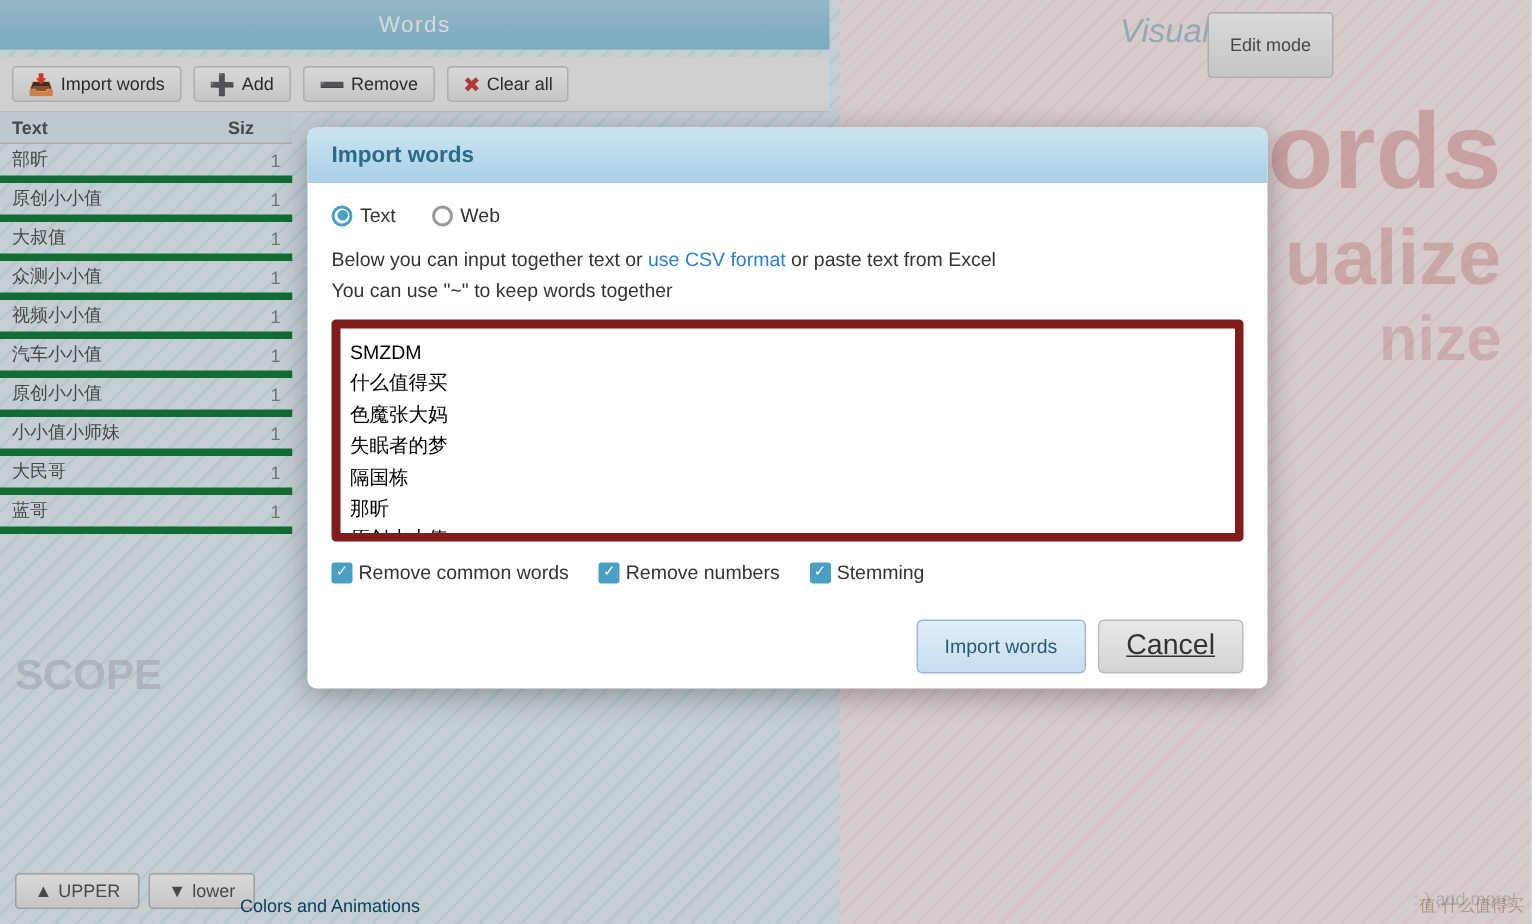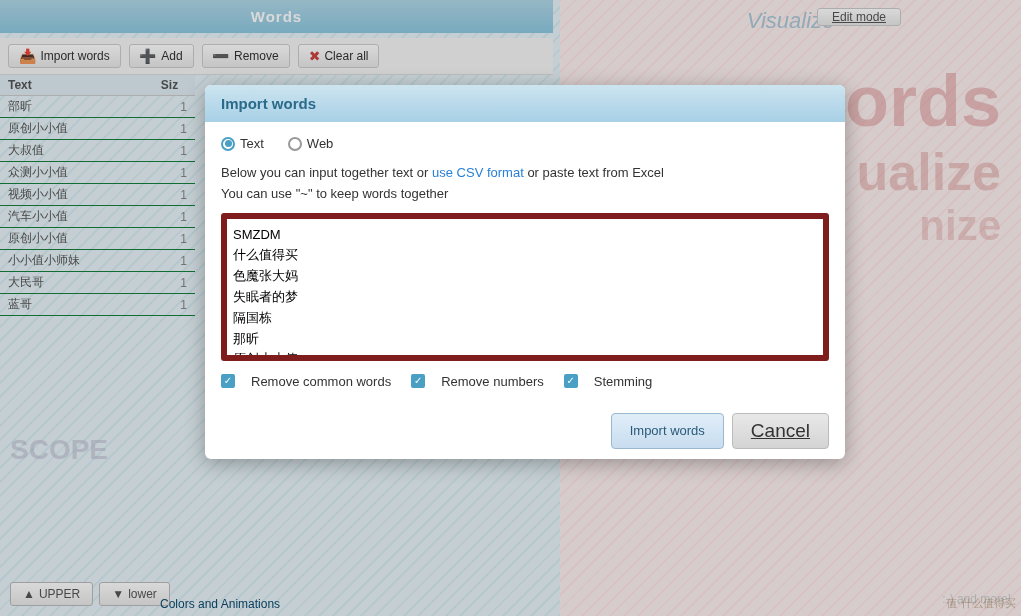--- a/index.html
+++ b/index.html
@@ -42,21 +42,21 @@
     
     .words-header {
       position: absolute;
       top: 0; left: 0;
       width: 553px;
       background: linear-gradient(to bottom, #b0d8e8, #8ec8e0);
       text-align: center;
       padding: 8px 0;
       color: white;
       font-size: 15px;
-      font-weight: bold;
+      font-weight: normal;
       letter-spacing: 1px;
     }
 
     
     .toolbar {
       position: absolute;
       top: 38px; left: 0;
       width: 553px;
       background: #f5f5f5;
       border-bottom: 1px solid #ddd;
@@ -91,25 +91,25 @@
     .word-list-header {
       display: flex;
       background: #e0ecf4;
       padding: 3px 8px;
       font-weight: bold;
       font-size: 12px;
       color: #555;
       border-bottom: 1px solid #ccc;
     }
     .word-list-header .col-text { flex: 1; }
-    .word-list-header .col-size { width: 35px; text-align: center; }
+    .word-list-header .col-size { width: 35px; text-align: left; }
     .word-row {
       display: flex;
       padding: 2px 8px;
-      border-bottom: 1px solid #15803d;
+      border-bottom: 5px solid #15803d;
       align-items: center;
       justify-content: flex-end;
     }
     .word-row .col-text { flex: 1; color: #555; font-size: 12px; }
     .word-row .col-size { width: 35px; text-align: right; color: #888; font-size: 12px; }
 
     
     .case-buttons {
       position: absolute;
       bottom: 10px; left: 10px;
@@ -149,29 +149,28 @@
       color: rgba(180, 120, 180, 0.4);
     }
     .bg-word-ords { font-size: 72px; font-weight: bold; text-align: right; color: rgba(200, 100, 100, 0.35); }
     .bg-word-ualize { font-size: 52px; font-weight: bold; text-align: right; color: rgba(200, 100, 100, 0.3); }
     .bg-word-nize { font-size: 42px; font-weight: bold; text-align: right; color: rgba(200, 100, 100, 0.25); }
     .bg-text-scope { position: absolute; bottom: 150px; left: 10px; font-size: 28px; font-weight: bold; color: rgba(180,180,200,0.5); }
 
     
     .edit-mode-btn {
       position: absolute;
-      top: 8px; right: 120px;
-      padding: 1px 14px;
+      top: 8px; right: 132px;
+      padding: 14px 14px;
       border: 1px solid #ccc;
       border-radius: 3px;
       background: linear-gradient(to bottom, #fff, #e8e8e8);
       cursor: pointer;
       font-size: 12px;
       color: #555;
-      text-decoration: underline;
     }
 
     
     .bottom-right {
       position: absolute;
       bottom: 10px; right: 10px;
       color: #ccc;
       font-size: 12px;
     }
 
@@ -276,22 +275,22 @@
     
     .checkbox-row {
       display: flex;
       gap: 20px;
       align-items: center;
       margin-top: 10px;
       flex-wrap: wrap;
     }
     .checkbox-option {
       display: flex;
-      align-items: flex-start;
-      gap: 16px;
+      align-items: flex-end;
+      gap: 4px;
       cursor: pointer;
     }
     .checkbox-box {
       width: 14px; height: 14px;
       border: 2px solid #4a9fc4;
       background: #4a9fc4;
       border-radius: 2px;
       display: flex; align-items: center; justify-content: center;
     }
     .checkbox-box::after {

